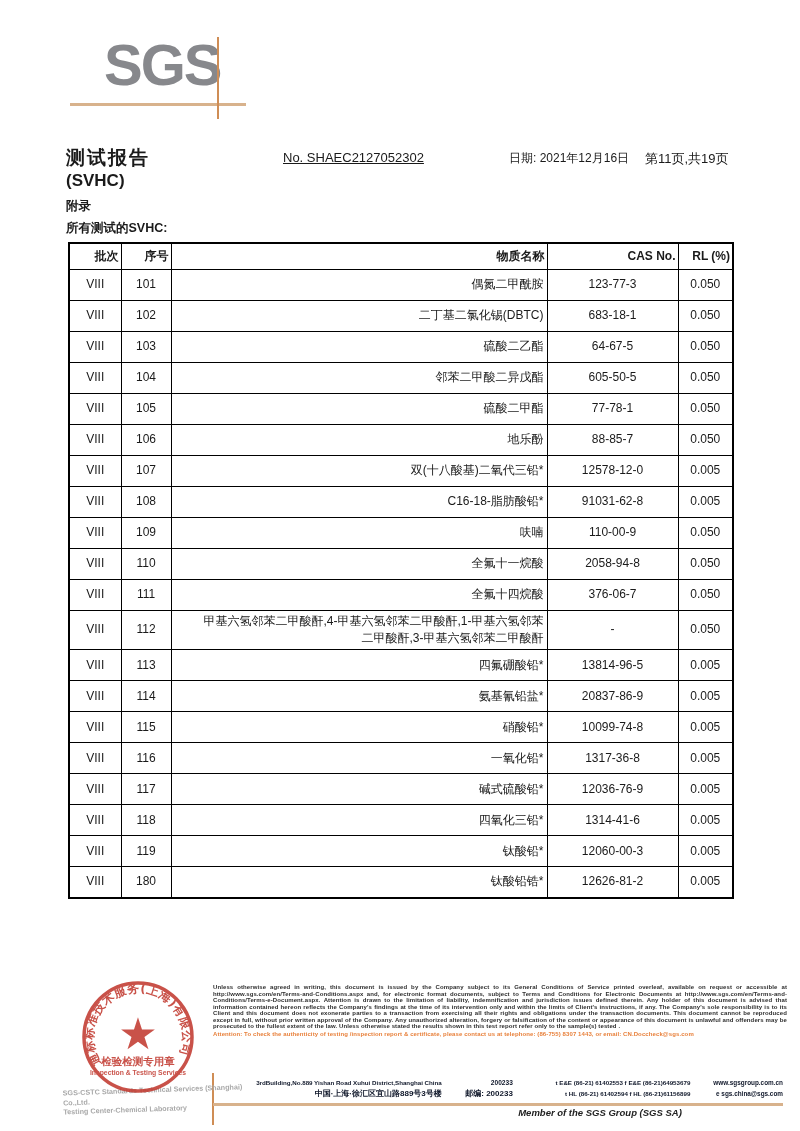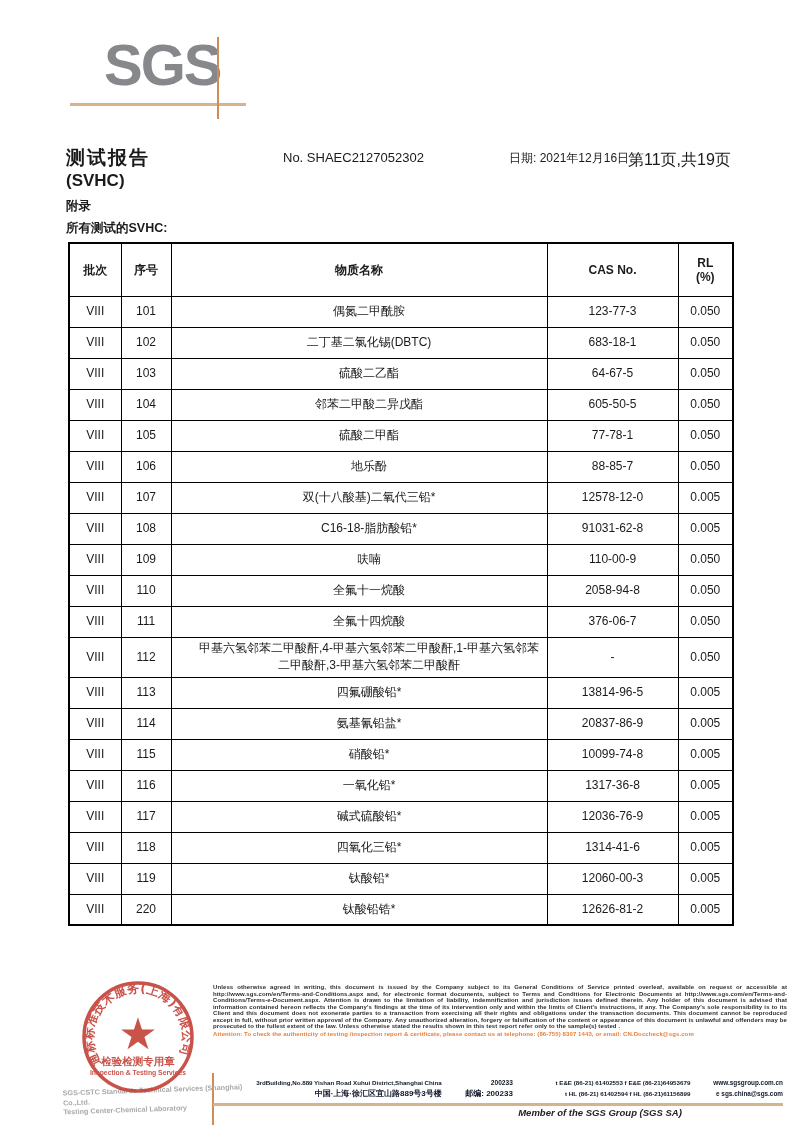--- a/index.html
+++ b/index.html
@@ -13,34 +13,34 @@
   
   .logo {
     left:92px; top:36px; font-size:58px; font-weight:bold;
     color:#87888c; letter-spacing:-2px; line-height:1;margin-left:12px;
   }
   .reg-hline-top { left:70px; top:103px; width:176px; height:2.5px; background:#d8b28c; }
   .reg-vline-top { left:217px; top:37px; width:2px; height:82px; background:#cf8d55; }
 
   .title1 { left:66px; top:145px; font-size:19px; font-weight:bold; letter-spacing:2px; }
   .title2 { left:66px; top:171px; font-size:17px; font-weight:bold;text-align:center; }
-  .report-no { left:283px; top:150px; font-size:13px; }
+  .report-no { left:283px; top:150px; font-size:13px;text-decoration:underline; }
   .date-txt  { left:489px; top:150px; font-size:12px;margin-left:20px; }
-  .page-txt  { left:628px; top:150px; font-size:16px; }
+  .page-txt  { left:645px; top:150px; font-size:13px; }
   .appendix  { left:66px; top:198px; font-size:12.5px; font-weight:bold;text-align:center; }
   .subtitle  { left:66px; top:220px; font-size:12.5px; font-weight:bold; }
 
   
   .tbl-wrap { left:68px; top:242px; }
   table { border-collapse:collapse; table-layout:fixed; width:666px; font-size:12px; }
   th,td { border:1px solid #000; vertical-align:middle; }
   table { border:2px solid #000; }
-  th { height:26px; font-weight:bold; text-align:center; padding:12px;margin-left:36px; }
+  th { height:26px; font-weight:bold; text-align:right; padding:2px;margin-left:36px; }
   td { height:31px; text-align:center; padding:2px 3px; line-height:1.45; }
-  td.c2 { text-align:center; padding-left:23px; }
+  td.c2 { text-align:right; padding-left:23px; }
   .c0{width:52px}.c1{width:50px}.c2{width:376px}.c3{width:131px}.c4{width:55px}
 
   
   .legal-block { left:213px; top:984px; width:574px; font-size:6px; line-height:6.55px;
     font-weight:bold; text-align:justify; color:#2e2e2e; letter-spacing:.1px; }
   .attention-block { color:#e8813c; margin-top:1px; text-align:left; }
   .addr-block { left:217px; top:1077px; width:566px; }
   .addr-row { display:flex; align-items:flex-start; line-height:11px; color:#0f172a; font-weight:bold;text-align:right; }
   .addr-row .a0 { width:228px; font-size:6.2px; }
   .addr-row .a1 { width:64px; font-size:6.6px;margin-left:8px; }
@@ -211,21 +211,21 @@
         </tr>
         <tr>
           <td class="c0">VIII</td>
           <td class="c1">119</td>
           <td class="c2">钛酸铅*</td>
           <td class="c3">12060-00-3</td>
           <td class="c4">0.005</td>
         </tr>
         <tr>
           <td class="c0">VIII</td>
-          <td class="c1">220</td>
+          <td class="c1">180</td>
           <td class="c2">钛酸铅锆*</td>
           <td class="c3">12626-81-2</td>
           <td class="c4">0.005</td>
         </tr>
       </tbody>
   </table>
 </div>
 
 <div class="abs legal-block">
   <div>Unless otherwise agreed in writing, this document is issued by the Company subject to its General Conditions of Service printed overleaf, available on request or accessible at http://www.sgs.com/en/Terms-and-Conditions.aspx and, for electronic format documents, subject to Terms and Conditions for Electronic Documents at http://www.sgs.com/en/Terms-and-Conditions/Terms-e-Document.aspx. Attention is drawn to the limitation of liability, indemnification and jurisdiction issues defined therein. Any holder of this document is advised that information contained hereon reflects the Company's findings at the time of its intervention only and within the limits of Client's instructions, if any. The Company's sole responsibility is to its Client and this document does not exonerate parties to a transaction from exercising all their rights and obligations under the transaction documents. This document cannot be reproduced except in full, without prior written approval of the Company. Any unauthorized alteration, forgery or falsification of the content or appearance of this document is unlawful and offenders may be prosecuted to the fullest extent of the law. Unless otherwise stated the results shown in this test report refer only to the sample(s) tested .</div>

